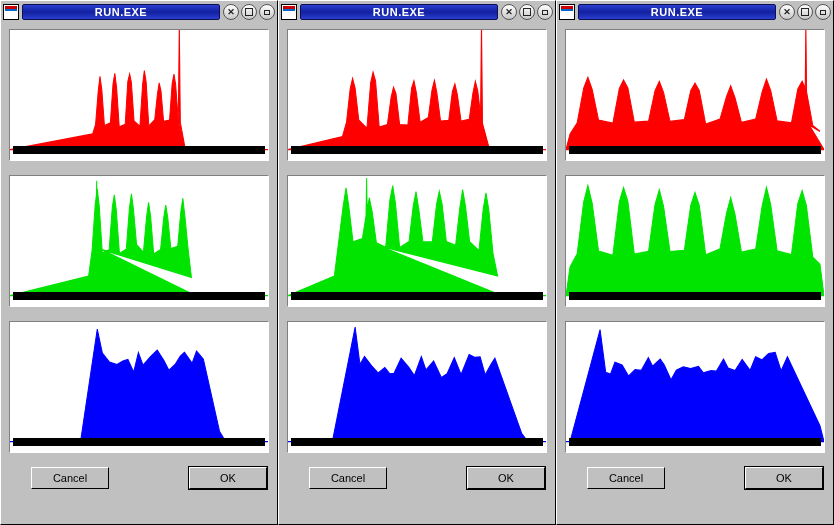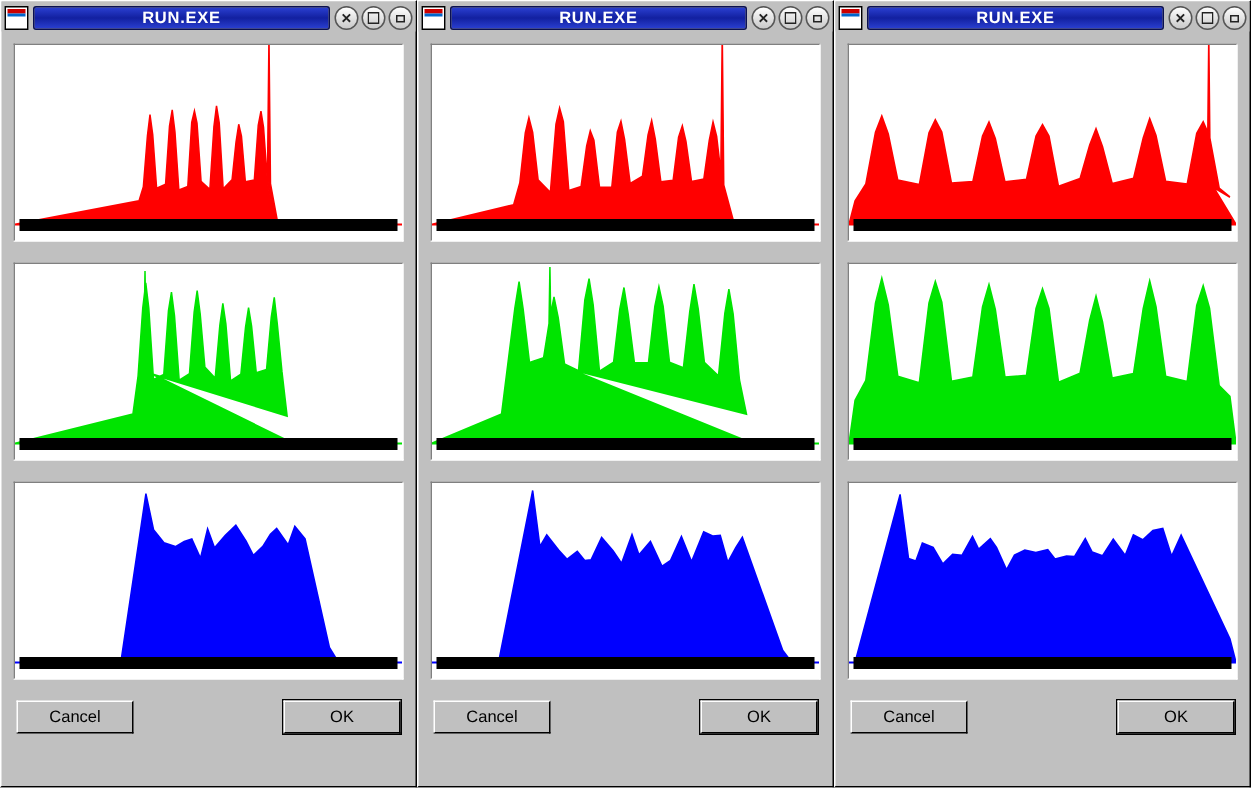--- a/index.html
+++ b/index.html
@@ -112,20 +112,21 @@
   .btn {
     width: 78px;
     height: 22px;
     background: #c0c0c0;
     border-top: 1px solid #fff;
     border-left: 1px solid #fff;
     border-right: 1px solid #000;
     border-bottom: 1px solid #000;
     font: 11px "MS Sans Serif", Arial, sans-serif;
     text-align: center;
+    margin-left: 20px;
   }
   .btn.default {
     box-shadow: 0 0 0 1px #000;
   }
 </style>
 </head>
 <body>
 
 <div class="window">
   <div class="titlebar">

